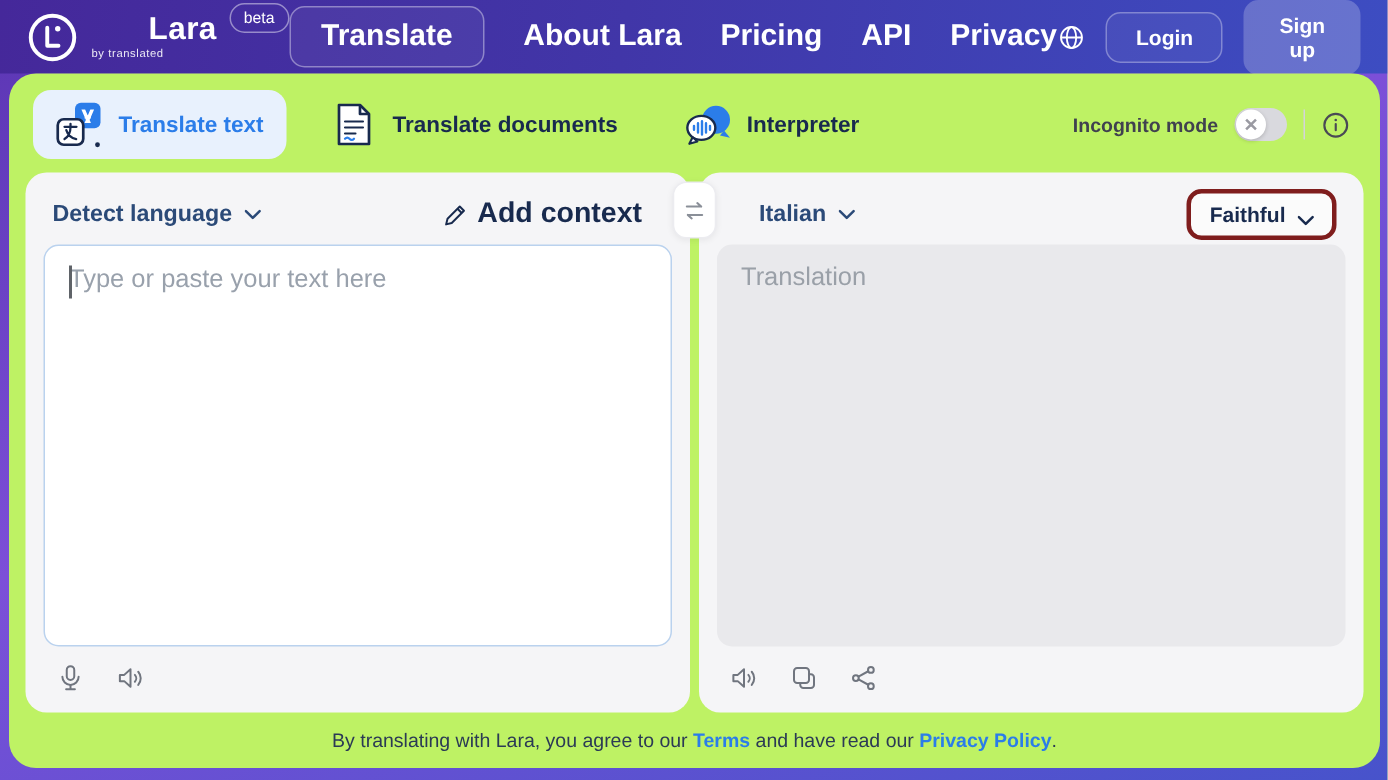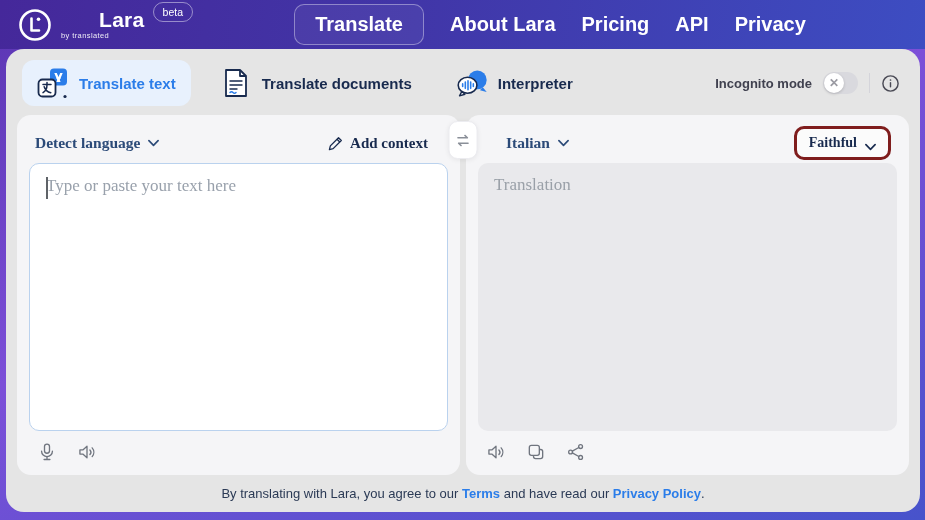--- a/index.html
+++ b/index.html
@@ -35,21 +35,21 @@
     font-family: inherit; font-size: 14px; font-weight: 600; border-radius: 10px; padding: 8px 19px; cursor: pointer;
   }
   .btn-signup {
     border: none; background: rgba(255,255,255,.22); color: #fff;
     font-family: inherit; font-size: 14px; font-weight: 600; border-radius: 10px; padding: 9px 17px; cursor: pointer;
   }
 
   
   .card {
     position: absolute; left: 6px; right: 5px; top: 49px; bottom: 8px;
-    background: #e5e5e5; border-radius: 18px; display: flex; flex-direction: column;
+    background: #bef264; border-radius: 18px; display: flex; flex-direction: column;
   }
 
   
   .tabs-row { display: flex; align-items: center; padding: 11px 20px 9px 16px; }
   .tab { display: flex; align-items: center; gap: 10px; padding: 7px 15px; border-radius: 12px; cursor: pointer; margin-right: 14px; }
   .tab .tab-icon { width: 32px; height: 32px; display: block; }
   .tab-label { font-size: 15px; font-weight: 700; color: #182a4e; white-space: nowrap; }
   .tab.active { background: #e8f1fd; }
   .tab.active .tab-label { color: #2b7de9; }
 
@@ -58,28 +58,28 @@
   .toggle { width: 35px; height: 22px; background: #d9d9de; border-radius: 999px; position: relative; cursor: pointer; }
   .toggle-knob {
     position: absolute; left: 1px; top: 1px; width: 20px; height: 20px; background: #fff; border-radius: 50%;
     box-shadow: 0 1px 3px rgba(0,0,0,.18); display: flex; align-items: center; justify-content: center;
     color: #9a9aa2; font-size: 12px; font-weight: 600;
   }
   .vdivider { width: 1px; height: 20px; background: #d4d4da; }
   .info-btn { width: 19px; height: 19px; cursor: pointer; display: block; }
 
   
-  .panels { flex: 1; display: flex; gap: 6px; padding: 0 11px; position: relative; font-family: Liberation Serif, serif; }
+  .panels { flex: 1; display: flex; gap: 6px; padding: 0 11px; position: relative; }
   .panel { flex: 1; background: #f5f5f7; border-radius: 14px; display: flex; flex-direction: column; padding: 8px 12px 6px; }
   .panel-head { height: 40px; display: flex; align-items: center; padding: 0 6px; }
   .lang-select { display: flex; align-items: center; gap: 8px; cursor: pointer; }
   .lang-label { font-size: 15.5px; font-weight: 700; color: #2b4a78; }
   .chev { width: 11px; height: 8px; display: block; }
   .add-context { margin-left: auto; display: flex; align-items: center; gap: 7px; cursor: pointer; padding-right: 14px; }
-  .add-context-label { font-size: 15px; font-weight: 600; color: #182a4e; text-align: center; }
+  .add-context-label { font-size: 19px; font-weight: 600; color: #182a4e; text-align: center; }
   .pencil-ic { width: 15px; height: 15px; display: block; }
   .style-select {
     margin-left: auto; display: flex; align-items: flex-end; gap: 8px; cursor: pointer;
     border: 3px solid #7f1d1d; background: rgba(255,255,255,.55); border-radius: 10px; padding: 6px 12px;
   }
   .style-label { font-size: 14px; font-weight: 600; color: #182a4e; }
   .indent { margin-left: 22px; }
 
   .text-box { flex: 1; border-radius: 10px; position: relative; }
   .input-box { background: #fff; border: 1.5px solid #bad2ee; }
@@ -124,20 +124,29 @@
   <div class="beta-badge">beta</div>
 
   <nav class="nav">
     <div class="nav-item pill">Translate</div>
     <div class="nav-item">About Lara</div>
     <div class="nav-item">Pricing</div>
     <div class="nav-item">API</div>
     <div class="nav-item">Privacy</div>
   </nav>
 
+  <div class="header-right">
+    <svg class="globe-btn" viewBox="0 0 24 24" fill="none" stroke="#fff" stroke-width="1.6">
+      <circle cx="12" cy="12" r="9"></circle>
+      <ellipse cx="12" cy="12" rx="4" ry="9"></ellipse>
+      <path d="M3 12 h18"></path>
+    </svg>
+    <button class="btn-login">Login</button>
+    <button class="btn-signup">Sign up</button>
+  </div>
 </div>
 
 <div class="card">
 
   <div class="tabs-row">
     <div class="tab active">
       <svg class="tab-icon" viewBox="0 0 32 32">
         <rect x="13" y="1.5" width="17" height="17" rx="4" fill="#2b7de9"></rect>
         <path d="M21.5 14.5 l-3.4-8 h1.3 l3.4 8 z M21.5 14.5 l3.4-8 h-1.3 l-3.4 8 z M19.4 11.5 h4.2" stroke="#fff" stroke-width="1.1" fill="#fff"></path>
         <rect x="1.5" y="12.5" width="17" height="17" rx="4" fill="#fff" stroke="#182a4e" stroke-width="1.8"></rect>

